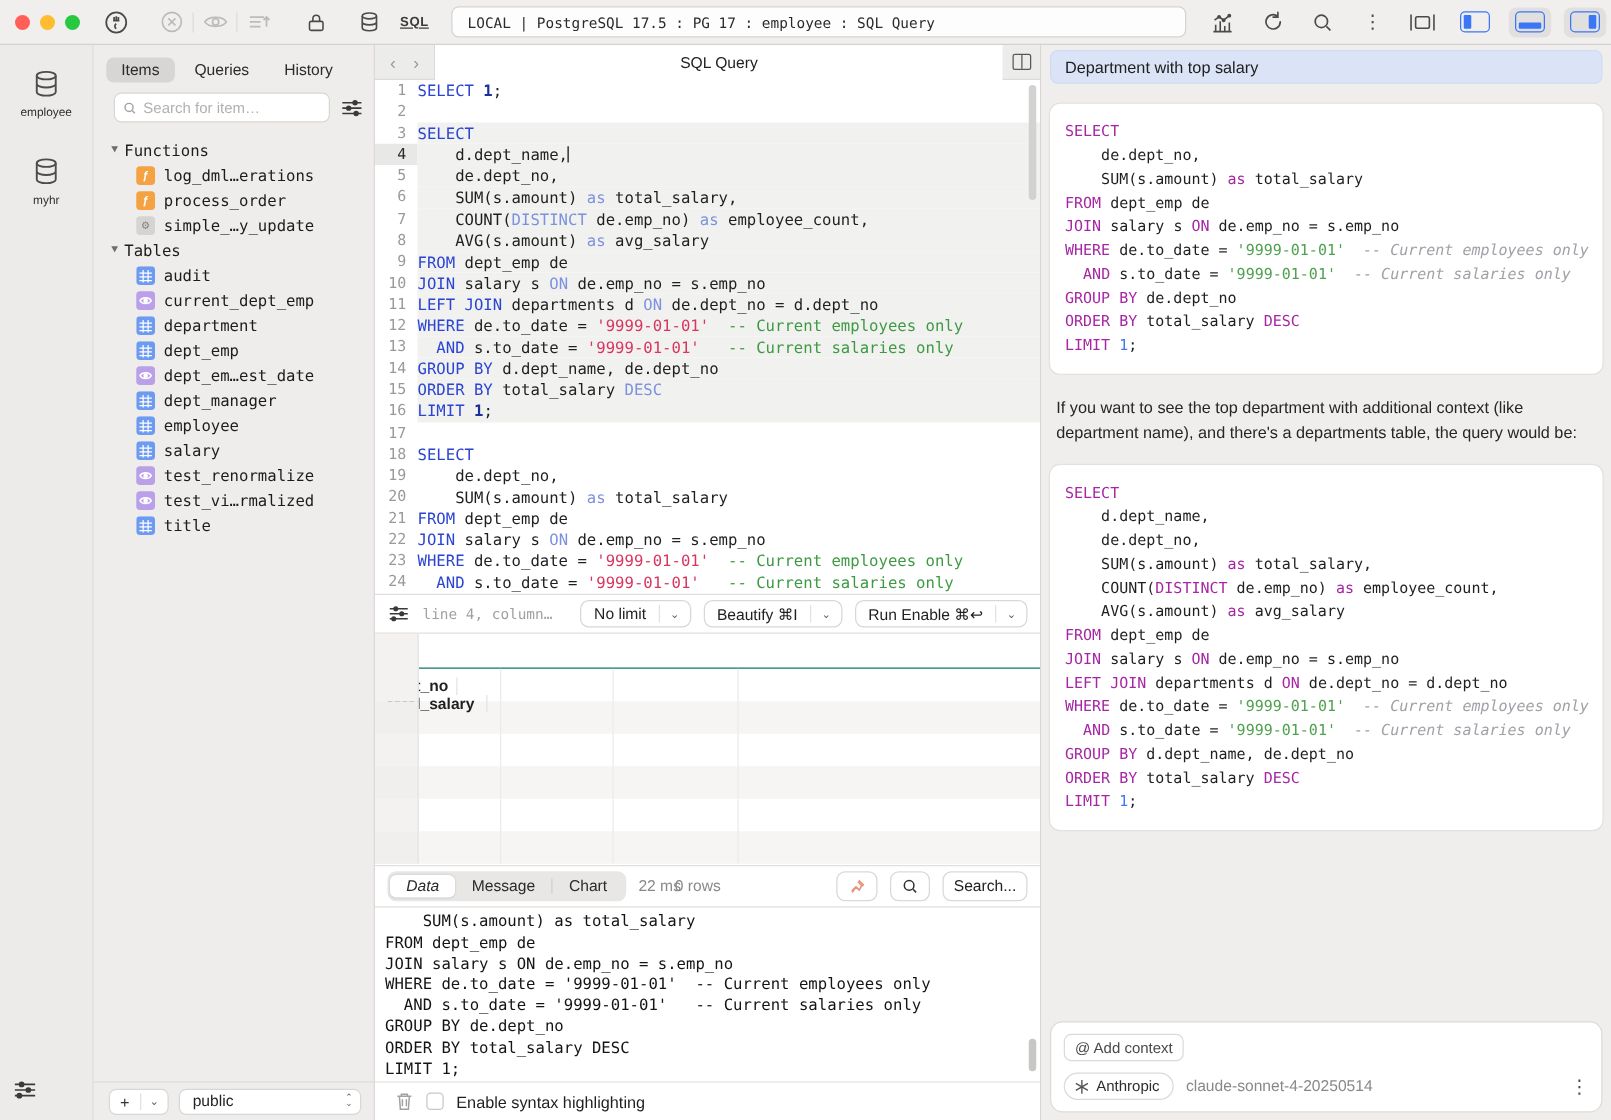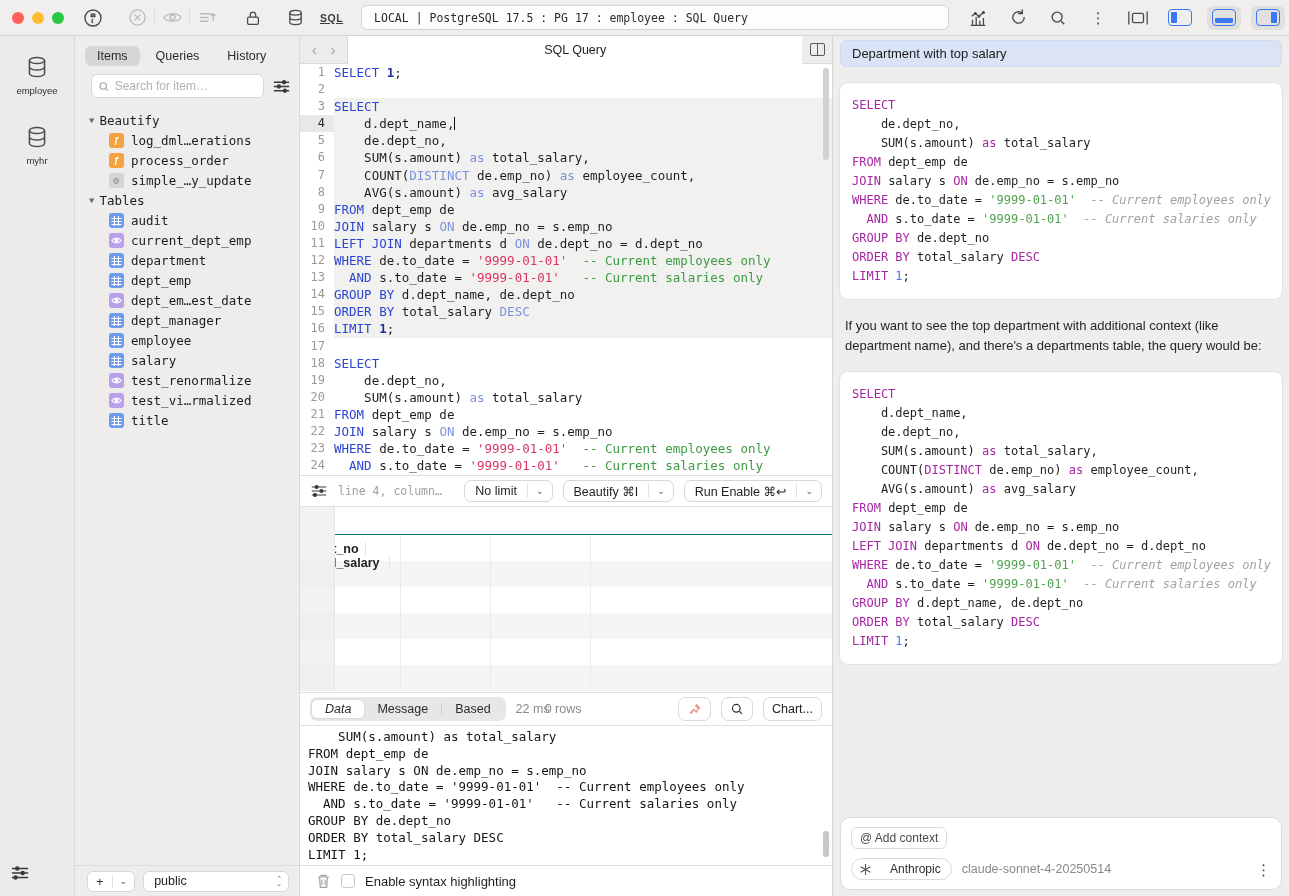--- a/index.html
+++ b/index.html
@@ -166,21 +166,21 @@
   .theme-assist .t-com { color:#a0a1a7; font-style:italic; }
   .theme-assist .t-num { color:#4078f2; font-weight:400; }
   .input-card { margin:10px 0 6px 0; background:#fff; border:1px solid #dddbd9; border-radius:10px;
     padding:9px 10px; display:flex; flex-direction:column; gap:9px; }
   .ctx-chip { align-self:flex-start; border:1px solid #dcdad8; border-radius:6px; font-size:12px;
     color:#4a4a4a; padding:3px 8px; }
   .ask-in { border:none; outline:none; font-size:13px; color:#333; font-family:"Liberation Sans",sans-serif; }
   .ask-in::placeholder { color:#b5b3b1; }
   .prov-row { display:flex; align-items:center; gap:10px; }
   .prov-pill { border:1px solid #dcdad8; border-radius:12px; display:flex; align-items:center;
-    gap:18px; padding:3px 10px 3px 7px; font-size:12px; color:#2e2e2e; }
+    gap:5px; padding:3px 10px 3px 7px; font-size:12px; color:#2e2e2e; }
   .model { font-size:12.5px; color:#8b8987; flex:1; }
 </style>
 </head>
 <body>
 
 <div class="app">
 
   <div class="toolbar">
     <div class="lights">
       <div class="light l-red"></div>
@@ -319,21 +319,21 @@
         <svg width="19" height="17" viewBox="0 0 22 20" fill="none" stroke="#3c3a38" stroke-width="1.5">
           <path d="M2 5h18 M2 10h18 M2 15h18"></path>
             <circle cx="14" cy="5" r="1.8" fill="#3c3a38"></circle>
             <circle cx="8" cy="10" r="1.8" fill="#3c3a38"></circle>
             <circle cx="15" cy="15" r="1.8" fill="#3c3a38"></circle>
         </svg>
       </div>
       <div class="tree">
           <div class="tree-section">
             <span class="chev">▼</span>
-            <span>Beautify</span>
+            <span>Functions</span>
           </div>
           <div class="tree-item">
             <span class="obj-ic ic-fn">ƒ</span>
             <span>log_dml…erations</span>
           </div>
           <div class="tree-item">
             <span class="obj-ic ic-fn">ƒ</span>
             <span>process_order</span>
           </div>
           <div class="tree-item">
@@ -659,40 +659,40 @@
               <div class="g-cell g-c3"></div>
             </div>
           </div>
       </div>
 
       <div class="res-footer">
         <div class="seg">
           <div class="seg-item sel">Data</div>
           <div class="seg-item">Message</div>
           <div class="seg-dv"></div>
-          <div class="seg-item">Based</div>
+          <div class="seg-item">Chart</div>
         </div>
         <div class="res-status">
           <span>22 ms</span>
           <span class="rows">0 rows</span>
         </div>
         <div class="ft-spacer"></div>
         <div class="icon-btn">
           <svg width="15" height="15" viewBox="0 0 20 20" fill="none" stroke="#e8907a" stroke-width="1.7">
             <path d="M12 3l5 5-2 1-2.5 4.5L9 10 4.5 14.5 M9 10l-4 6" stroke-linejoin="round"></path>
               <path d="M11 4.5L15.5 9"></path>
           </svg>
         </div>
         <div class="icon-btn">
           <svg width="14" height="14" viewBox="0 0 20 20" fill="none" stroke="#2e2e2e" stroke-width="1.7">
             <circle cx="9" cy="9" r="5.5"></circle>
               <path d="M13.5 13.5L17 17"></path>
           </svg>
         </div>
-        <div class="icon-btn">Chart...</div>
+        <div class="icon-btn">Search...</div>
       </div>
 
       <div class="msg">
           <div class="m-line">    SUM(s.amount) as total_salary</div>
           <div class="m-line">FROM dept_emp de</div>
           <div class="m-line">JOIN salary s ON de.emp_no = s.emp_no</div>
           <div class="m-line">WHERE de.to_date = '9999-01-01'  -- Current employees only</div>
           <div class="m-line">  AND s.to_date = '9999-01-01'   -- Current salaries only</div>
           <div class="m-line">GROUP BY de.dept_no</div>
           <div class="m-line">ORDER BY total_salary DESC</div>

